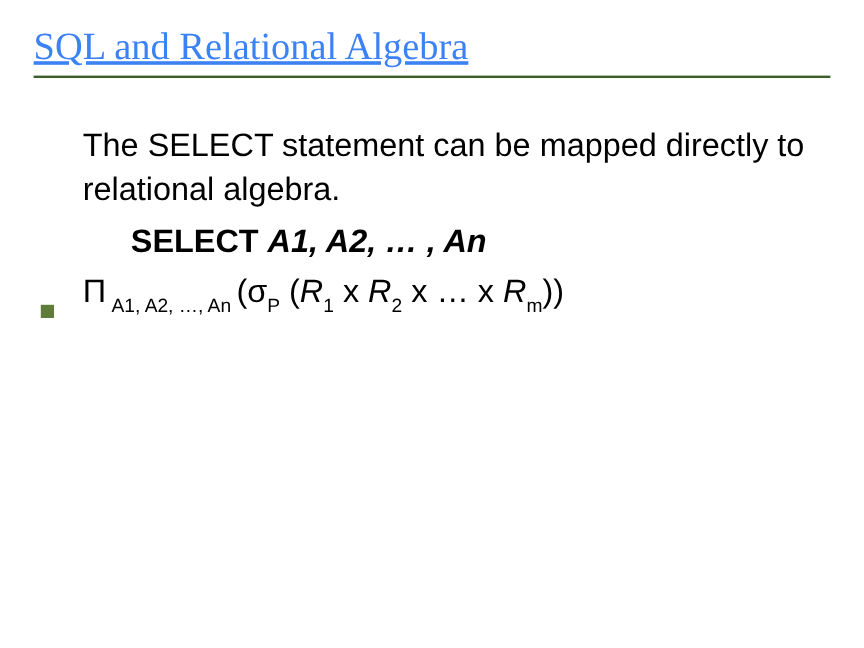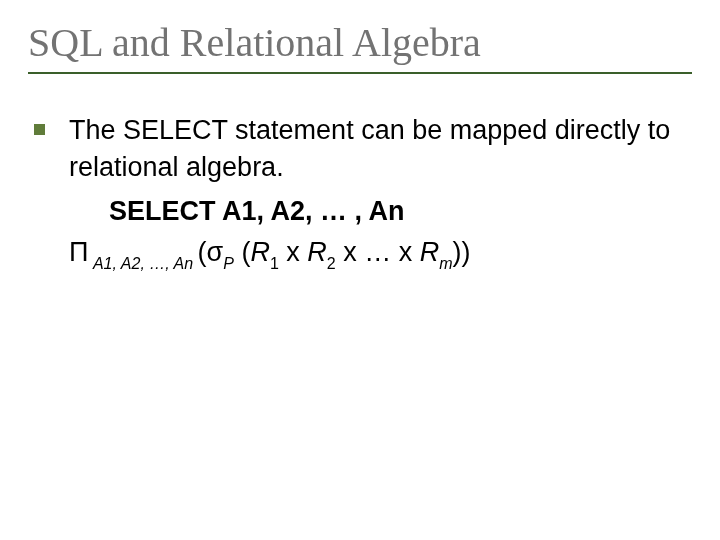--- a/index.html
+++ b/index.html
@@ -17,34 +17,35 @@
     height: 540px;
     padding: 16px 28px 28px 28px;
     position: relative;
   }
   .title-wrap {
     border-bottom: 2px solid #3a5f2a;
     padding-bottom: 6px;
     margin-top: 4px;
   }
   .title {
-    font-size: 40px;
+    font-size: 32px;
     line-height: 1.15;
-    color: #737373;
+    color: #3b82f6;
     font-weight: 400;
+    text-decoration: underline;
   }
   .body {
     font-family: Arial, Helvetica, sans-serif;
     font-size: 27px;
     line-height: 1.38;
     margin-top: 38px;
   }
   .bullet-row {
     display: flex;
-    align-items: flex-start;
+    align-items: flex-end;
   }
   .bullet {
     flex: 0 0 auto;
     width: 11px;
     height: 11px;
     background: #607c3a;
     margin-top: 12px;
     margin-right: 24px;
     margin-left: 6px;
   }
@@ -52,36 +53,35 @@
     flex: 1 1 auto;
   }
   .codeblock {
     margin-left: 40px;
     margin-top: 6px;
     font-weight: 700;
   }
   .codeline {
     white-space: nowrap;
   }
-  .ital { font-weight: 700; }
+  .ital { font-style: italic; font-weight: 700; }
   .mid {
     margin-top: 6px;
   }
   .formula {
     margin-top: 4px;
     white-space: nowrap;
   }
   .formula .pi {
     font-family: Arial, Helvetica, sans-serif;
     font-size: 27px;
   }
   .sub {
     font-size: 16px;
     vertical-align: sub;
-    font-style: italic;
     position: relative;
     top: 2px;
     margin-top: 11px;
   }
   .subn {
     font-size: 16px;
     vertical-align: sub;
     position: relative;
     top: 2px;
   }

